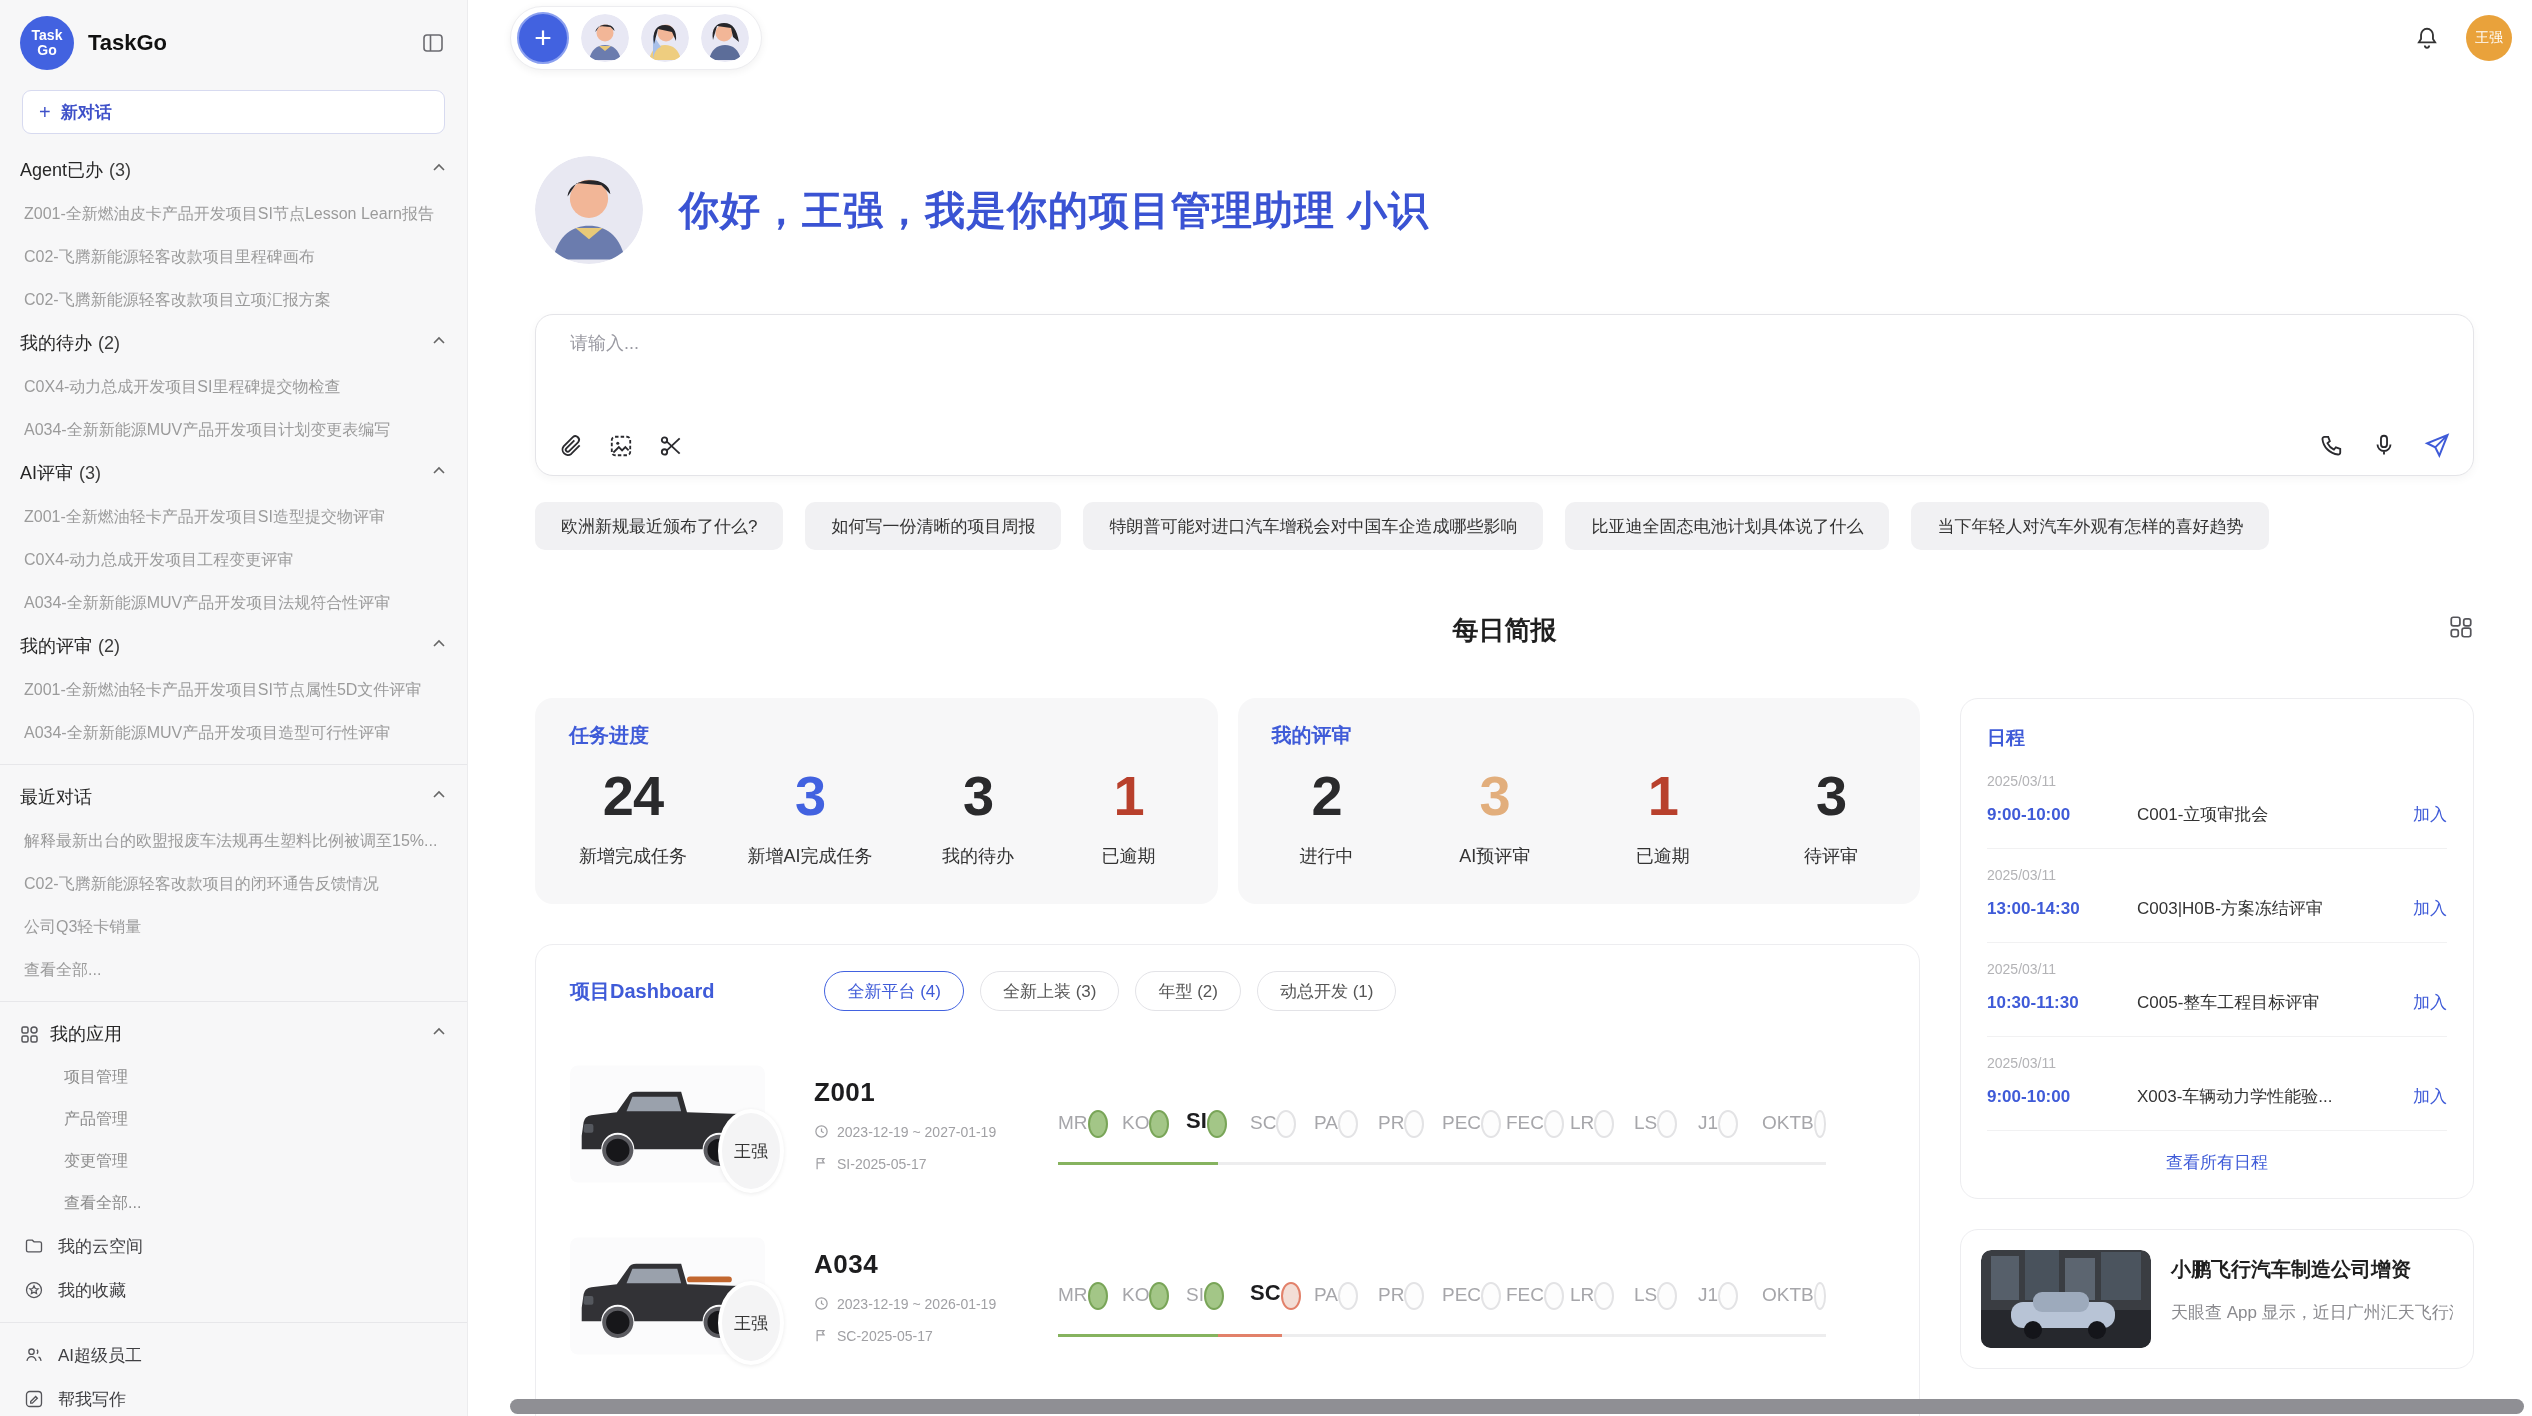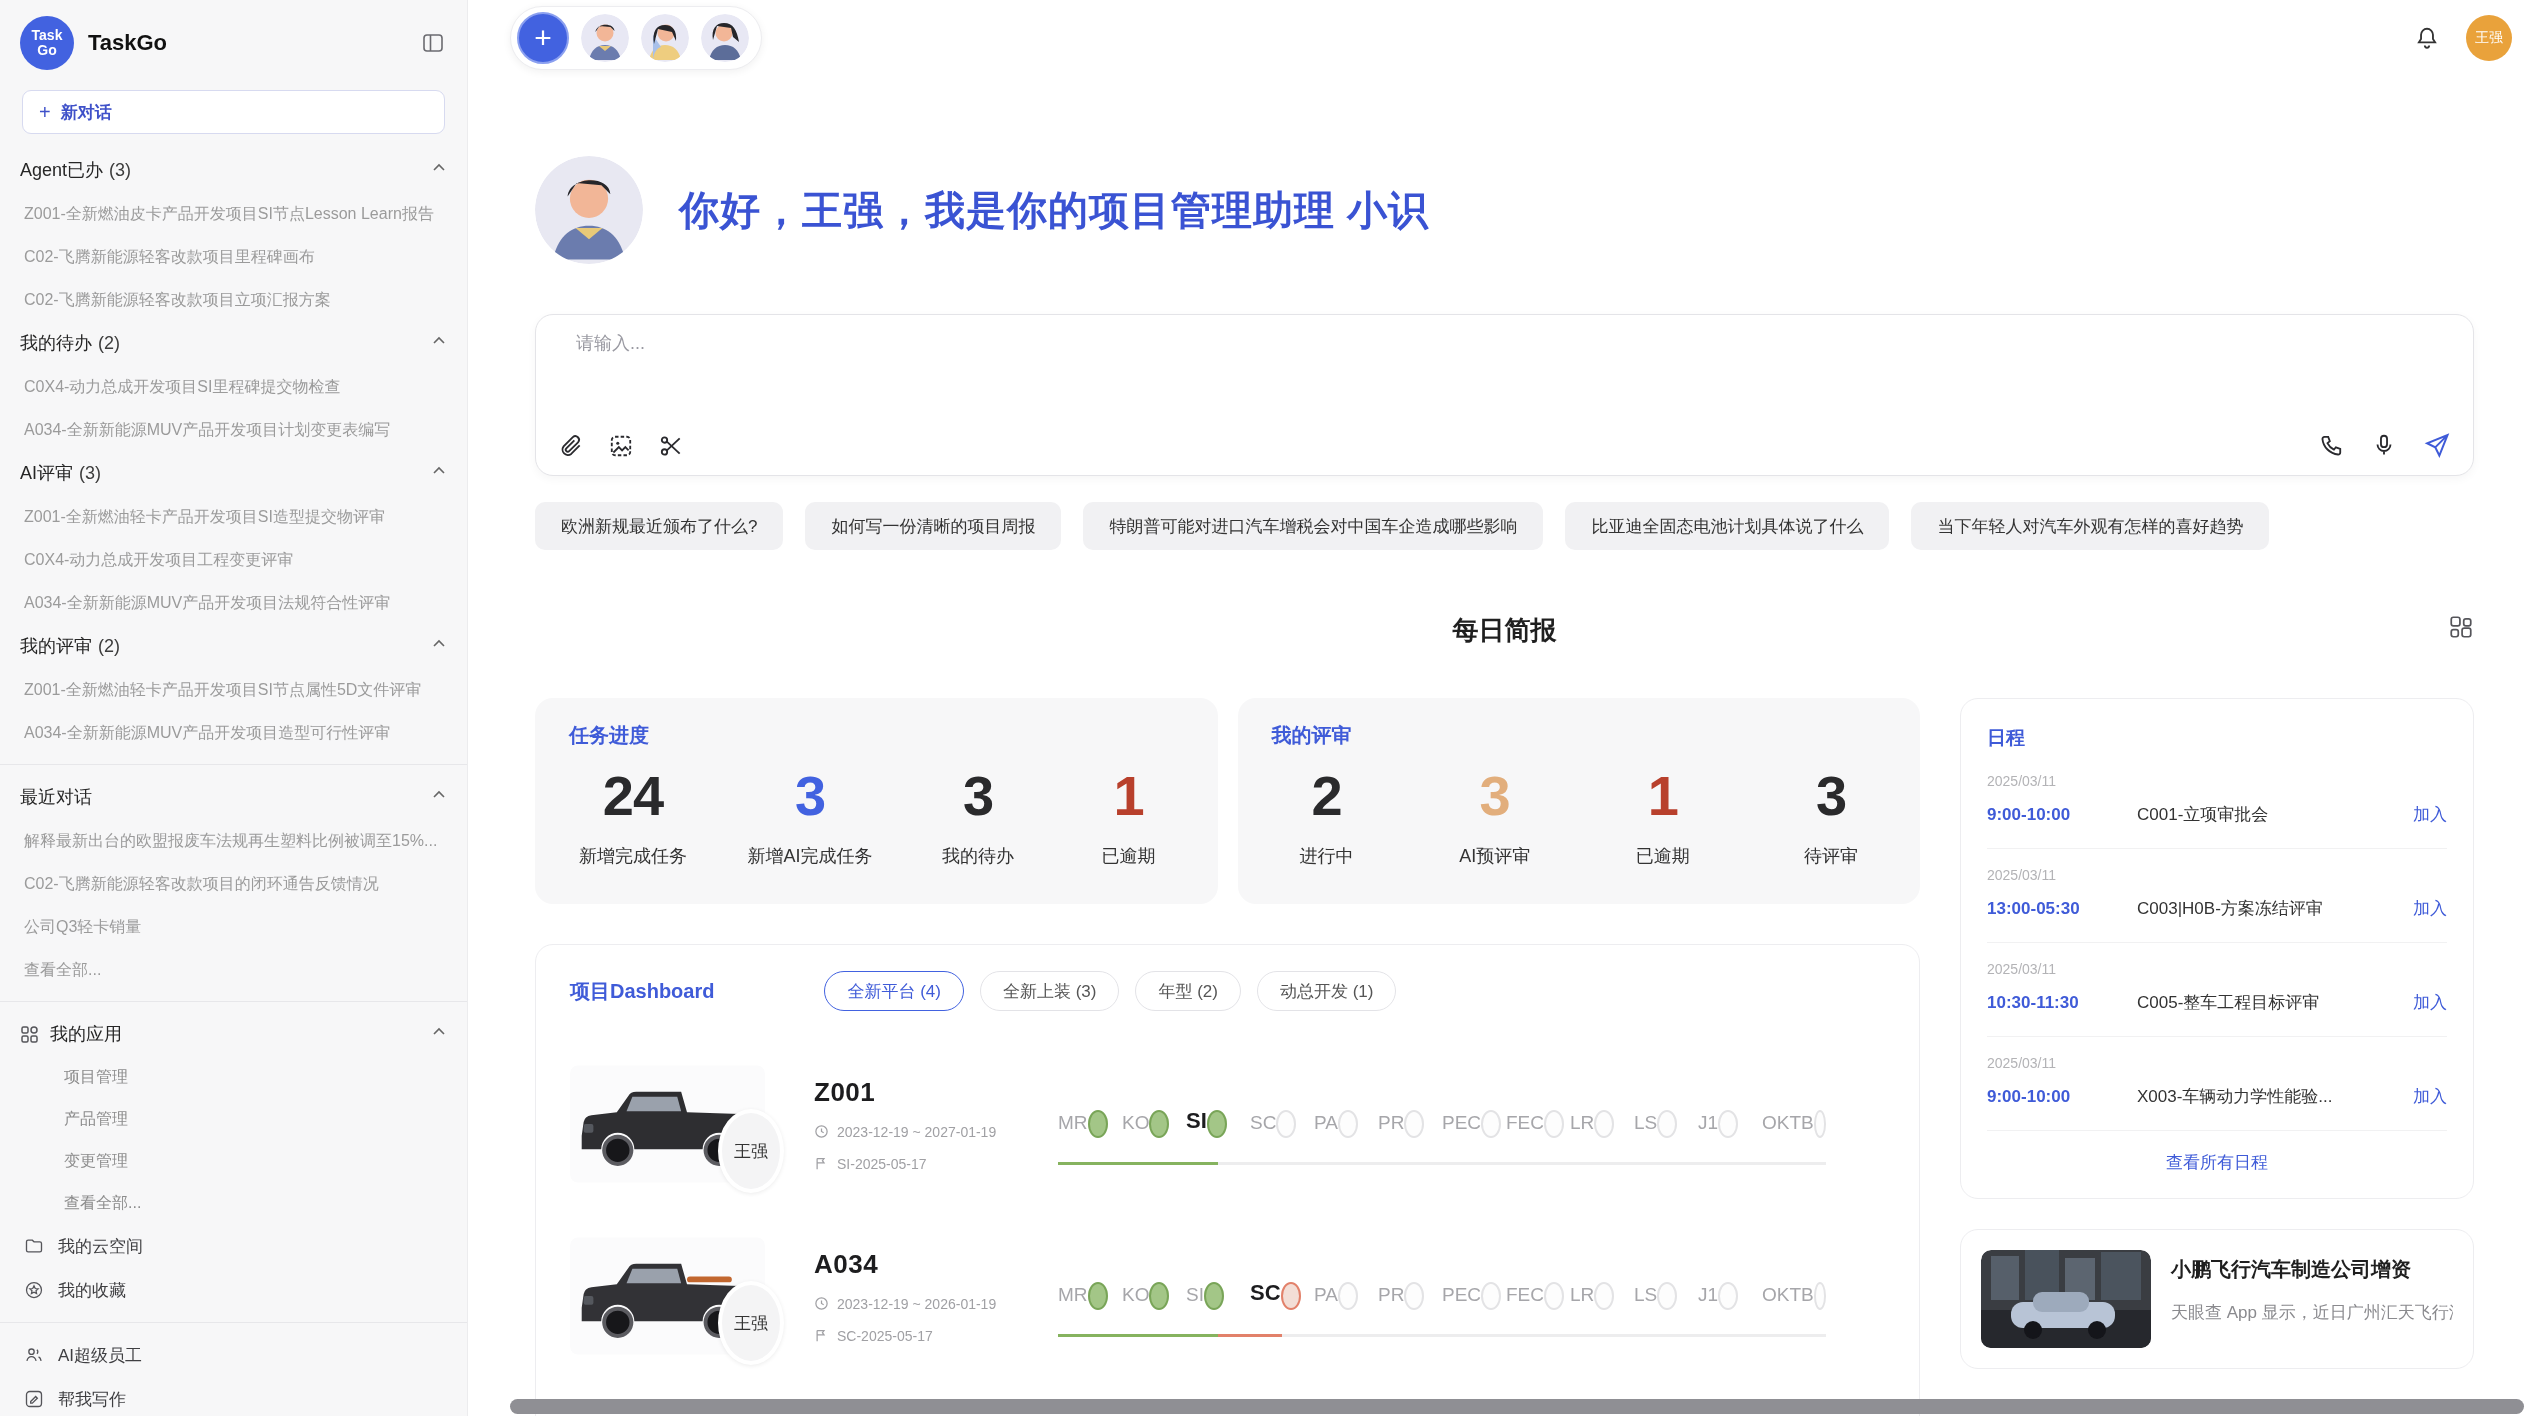--- a/index.html
+++ b/index.html
@@ -35,21 +35,21 @@
   .topbar-right{margin-left:auto;display:flex;align-items:center;gap:26px}
   .bell{color:#333;cursor:pointer;display:flex}
   .user-avatar{width:46px;height:46px;border-radius:50%;background:#e9a23b;color:#fff;font-size:14px;display:flex;align-items:center;justify-content:center;cursor:pointer}
 
   .content{padding:0 58px 0 67px}
   .greet{display:flex;align-items:center;margin-top:156px}
   .greet-avatar{width:108px;height:108px;border-radius:50%;overflow:hidden;flex:none}
   .greet-text{margin-left:36px;font-size:40px;font-weight:700;color:#3a53d3;letter-spacing:1px}
 
   .input-box{margin-top:50px;height:162px;border:1px solid #e4e4e8;border-radius:18px;box-shadow:0 3px 10px rgba(0,0,0,.04);position:relative;background:#fff}
-  .input-box textarea{position:absolute;top:16px;left:40px;right:24px;height:70px;border:none;outline:none;resize:none;font-size:18px;font-family:"Liberation Sans",sans-serif;color:#333;background:transparent}
+  .input-box textarea{position:absolute;top:16px;left:34px;right:24px;height:70px;border:none;outline:none;resize:none;font-size:18px;font-family:"Liberation Sans",sans-serif;color:#333;background:transparent}
   .input-box textarea::placeholder{color:#9a9aa2}
   .tools-left{position:absolute;left:22px;bottom:16px;display:flex;gap:24px;color:#2a2a2e}
   .tools-right{position:absolute;right:22px;bottom:16px;display:flex;gap:26px;align-items:center;color:#2a2a2e}
   .tool-ic{cursor:pointer;display:flex}
   .send{color:#3f5bd8}
 
   .chips{margin-top:26px;display:flex;gap:22px}
   .chip{height:48px;background:#f1f1f3;border-radius:10px;display:flex;align-items:center;padding:0 26px;font-size:17px;color:#333;white-space:nowrap;cursor:pointer}
 
   .brief-head{margin-top:62px;position:relative;height:36px;display:flex;align-items:center;justify-content:center}
@@ -655,21 +655,21 @@
               <div class="sch-date">2025/03/11</div>
               <div class="sch-row">
                 <div class="sch-time">9:00-10:00</div>
                 <div class="sch-title">C001-立项审批会</div>
                 <div class="sch-join">加入</div>
               </div>
             </div>
             <div class="sch-item">
               <div class="sch-date">2025/03/11</div>
               <div class="sch-row">
-                <div class="sch-time">13:00-05:30</div>
+                <div class="sch-time">13:00-14:30</div>
                 <div class="sch-title">C003|H0B-方案冻结评审</div>
                 <div class="sch-join">加入</div>
               </div>
             </div>
             <div class="sch-item">
               <div class="sch-date">2025/03/11</div>
               <div class="sch-row">
                 <div class="sch-time">10:30-11:30</div>
                 <div class="sch-title">C005-整车工程目标评审</div>
                 <div class="sch-join">加入</div>

